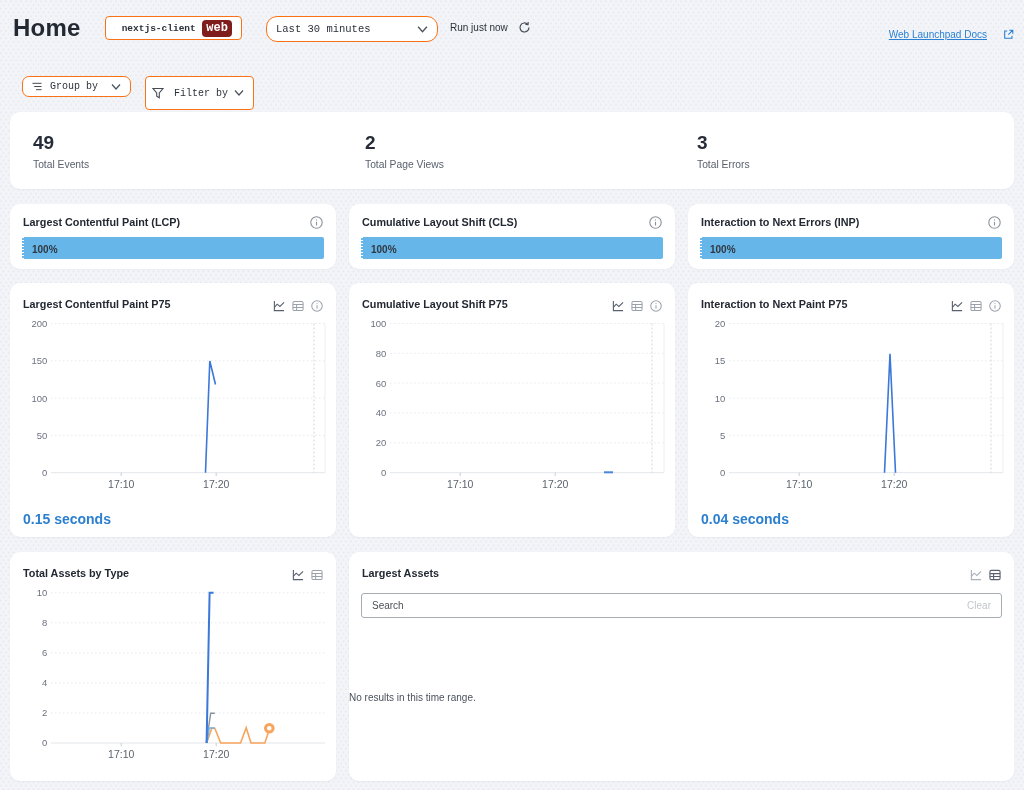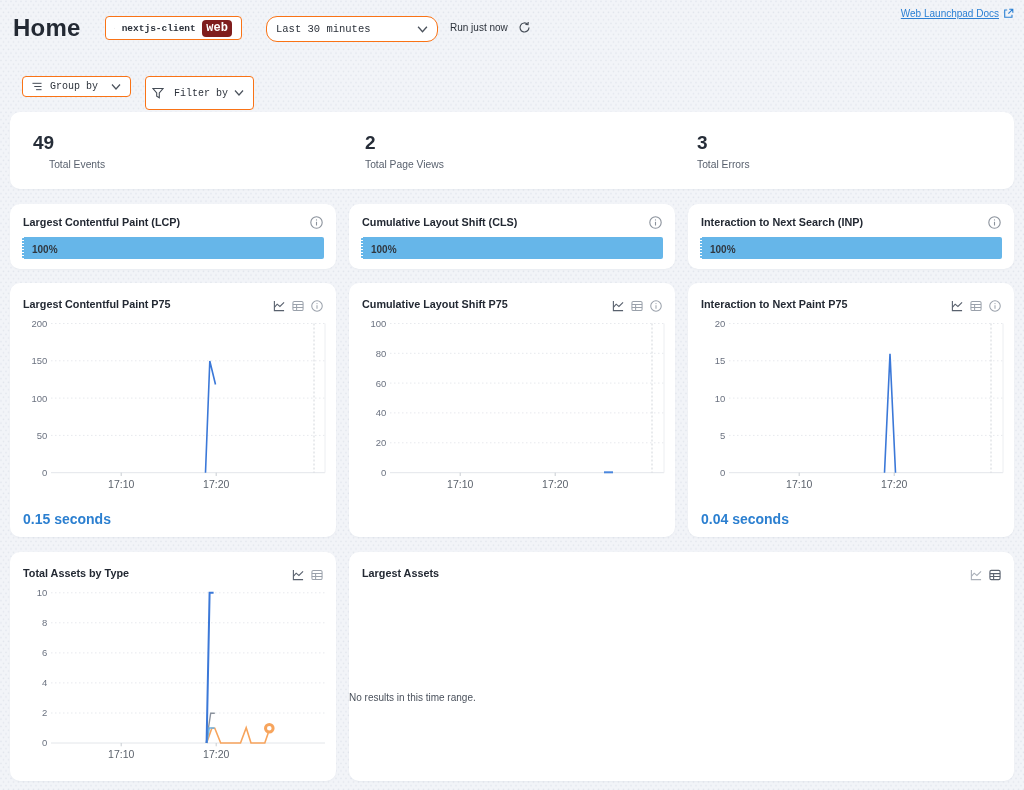--- a/index.html
+++ b/index.html
@@ -54,29 +54,29 @@
       <path d="M1 0.5 L5 5 L9 0.5"></path>
     </svg>
 </div>
 
 <span class="abs" style="left:450px; top:22px; font-size:10px; line-height:12px; color:#2c323b;">Run just now</span>
 <svg class="abs" style="left:518px; top:21px;" width="13" height="13" viewBox="0 0 13 13" fill="none" stroke="#454c56" stroke-width="1.2">
   <path d="M11 6.5 A4.5 4.5 0 1 1 9.7 3.3"></path>
   <path d="M10.2 1 L10 3.6 L7.4 3.4"></path>
 </svg>
 
-<div class="abs" style="right:10px; top:8px; display:flex; align-items:center; gap:4px;">
+<div class="abs" style="right:10px; top:29px; display:flex; align-items:center; gap:16px;">
   <span style="font-size:10px; color:#2b80d4; text-decoration:underline;">Web Launchpad Docs</span>
   <svg width="11" height="11" viewBox="0 0 11 11" fill="none" stroke="#2b80d4" stroke-width="1.1">
       <path d="M4.2 2 H1.7 V9.3 H9 V6.8"></path>
       <path d="M6.2 1.2 H9.8 V4.8 M9.8 1.2 L5.4 5.6"></path>
     </svg>
 </div>
 
-<div class="btn" style="left:22px; top:76px; width:109px; height:21px; padding:0 9px;">
+<div class="btn" style="left:22px; top:76px; width:109px; height:21px; padding:0 9px;border-radius:7px;">
   <svg width="10" height="9" viewBox="0 0 11 9" fill="none" stroke="#454c56" stroke-width="1.1">
       <path d="M0.5 1 H10.5 M2.5 4.5 H10.5 M4.5 8 H10.5"></path>
     </svg>
   <span style="font-size:10px; color:#2c323b; margin-left:8px;">Group by</span>
   <svg style="margin-left:auto;" width="10" height="6" viewBox="0 0 10 6" fill="none" stroke="#4b525c" stroke-width="1.2">
       <path d="M1 0.5 L5 5 L9 0.5"></path>
     </svg>
 </div>
 <div class="btn" style="left:145px; top:76px; width:109px; height:21px; padding:16px 9px;">
   <svg style="margin-left:-3px;" width="12" height="12" viewBox="0 0 12 12" fill="none" stroke="#454c56" stroke-width="1.1">
@@ -84,21 +84,21 @@
     </svg>
   <span style="font-size:10px; color:#2c323b; margin-left:10px;">Filter by</span>
   <svg style="margin-left:auto;" width="10" height="6" viewBox="0 0 10 6" fill="none" stroke="#4b525c" stroke-width="1.2">
       <path d="M1 0.5 L5 5 L9 0.5"></path>
     </svg>
 </div>
 
 <div class="card" style="left:10px; top:112px; width:1004px; height:77px;">
   <div class="abs" style="left:23px; top:21px;">
     <div style="font-size:19px; font-weight:bold; color:#262d38; line-height:20px;">49</div>
-    <div style="font-size:10.3px; color:#59616e; margin-top:6px;margin-left:16px;">Total Events</div>
+    <div style="font-size:10.3px; color:#59616e; margin-top:6px;">Total Events</div>
   </div>
   <div class="abs" style="left:355px; top:21px;">
     <div style="font-size:19px; font-weight:bold; color:#262d38; line-height:20px;">2</div>
     <div style="font-size:10.3px; color:#59616e; margin-top:6px;">Total Page Views</div>
   </div>
   <div class="abs" style="left:687px; top:21px;">
     <div style="font-size:19px; font-weight:bold; color:#262d38; line-height:20px;">3</div>
     <div style="font-size:10.3px; color:#59616e; margin-top:6px;">Total Errors</div>
   </div>
 </div>
@@ -121,21 +121,21 @@
       <circle cx="6.5" cy="6.5" r="5.7"></circle>
       <path d="M6.5 5.8 V9.5"></path>
       <circle cx="6.5" cy="3.9" r="0.6" fill="#8b929c" stroke="none"></circle>
     </svg>
   <div class="abs" style="left:12px; top:33px; width:302px; height:22px; background:#66b6e9; border-radius:2px; line-height:22px;">
     <div class="abs" style="left:0; top:0; width:2px; height:22px; background:repeating-linear-gradient(180deg,#fff 0 1.2px, rgba(255,255,255,0) 1.2px 3px);"></div>
     <span style="font-size:10px; font-weight:bold; color:#30373f; margin-left:10px;">100%</span>
   </div>
 </div>
 <div class="card" style="left:688px; top:204px; width:326px; height:65px;">
-  <div class="ctitle" style="left:13px; top:11.5px;">Interaction to Next Search (INP)</div>
+  <div class="ctitle" style="left:13px; top:11.5px;">Interaction to Next Errors (INP)</div>
   <svg class="abs" style="left:300px; top:12px;" width="13" height="13" viewBox="0 0 13 13" fill="none" stroke="#8b929c" stroke-width="1.1">
       <circle cx="6.5" cy="6.5" r="5.7"></circle>
       <path d="M6.5 5.8 V9.5"></path>
       <circle cx="6.5" cy="3.9" r="0.6" fill="#8b929c" stroke="none"></circle>
     </svg>
   <div class="abs" style="left:12px; top:33px; width:302px; height:22px; background:#66b6e9; border-radius:2px; line-height:22px;">
     <div class="abs" style="left:0; top:0; width:2px; height:22px; background:repeating-linear-gradient(180deg,#fff 0 1.2px, rgba(255,255,255,0) 1.2px 3px);"></div>
     <span style="font-size:10px; font-weight:bold; color:#30373f; margin-left:10px;">100%</span>
   </div>
 </div>
@@ -332,14 +332,18 @@
   <div class="icons" style="right:13px; top:17px;">
     <svg width="12" height="12" viewBox="0 0 13 13" fill="none" stroke="#aab0b9" stroke-width="1.2">
         <path d="M1.5 1 V11.5 H12"></path>
         <path d="M1.5 8 L4.5 4.5 L7.5 7 L12 2.5"></path>
       </svg>
     <svg width="12" height="12" viewBox="0 0 13 13" fill="none" stroke="#59616e" stroke-width="1.2">
         <rect x="1" y="1.5" width="11" height="10" rx="1.5"></rect>
         <path d="M1 5 H12 M1 8.2 H12 M5 5 V11.5"></path>
       </svg>
   </div>
+  <div class="abs" style="left:12px; top:41px; width:641px; height:25px; border:1px solid #a7adb5; border-radius:3px; background:#fff; display:flex; align-items:center;">
+    <span style="font-size:10px; color:#4a4f57; margin-left:10px;">Search</span>
+    <span style="font-size:10px; color:#c3c7cd; margin-left:auto; margin-right:10px;">Clear</span>
+  </div>
   <div class="abs" style="left:0; top:140px; width:665px; text-align:left; font-size:10px; color:#4a515c;">No results in this time range.</div>
 </div>
 
 </body></html>

